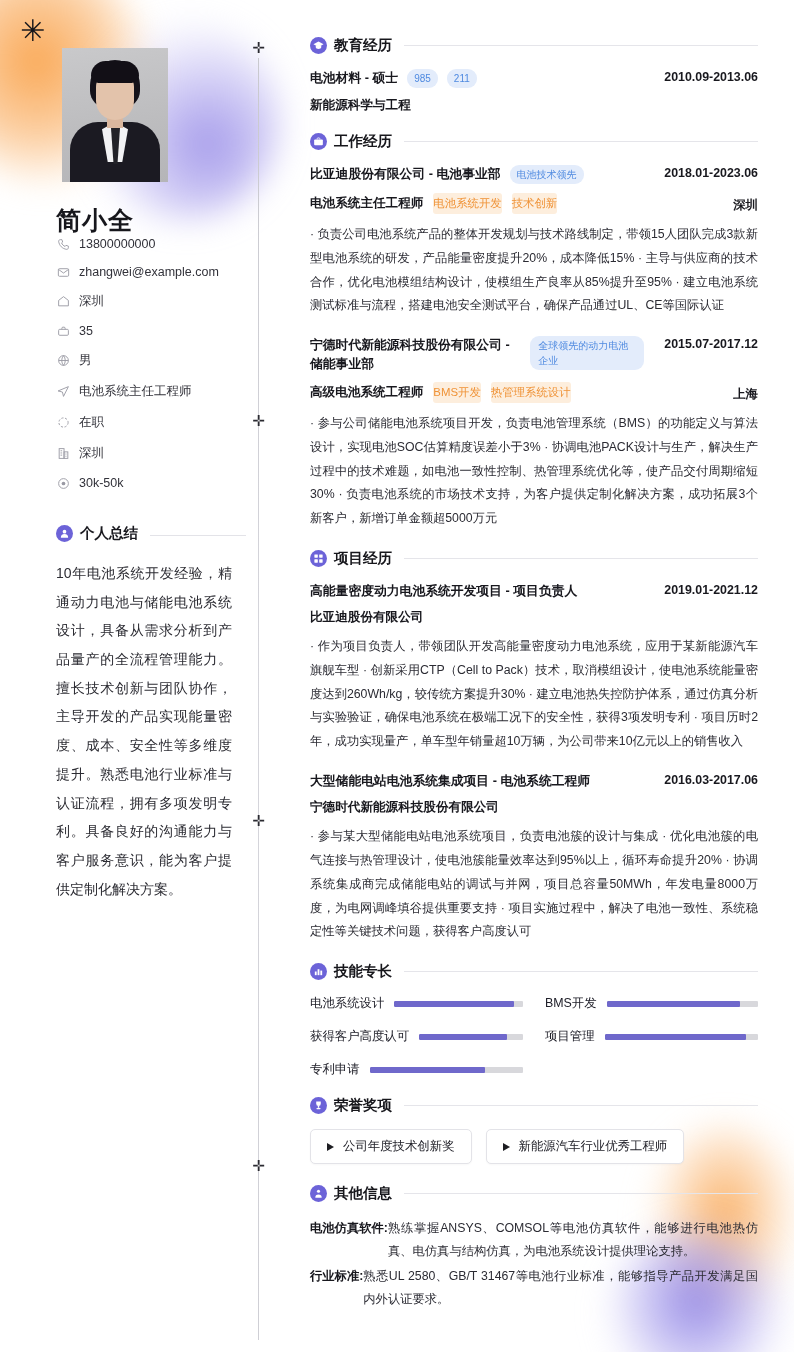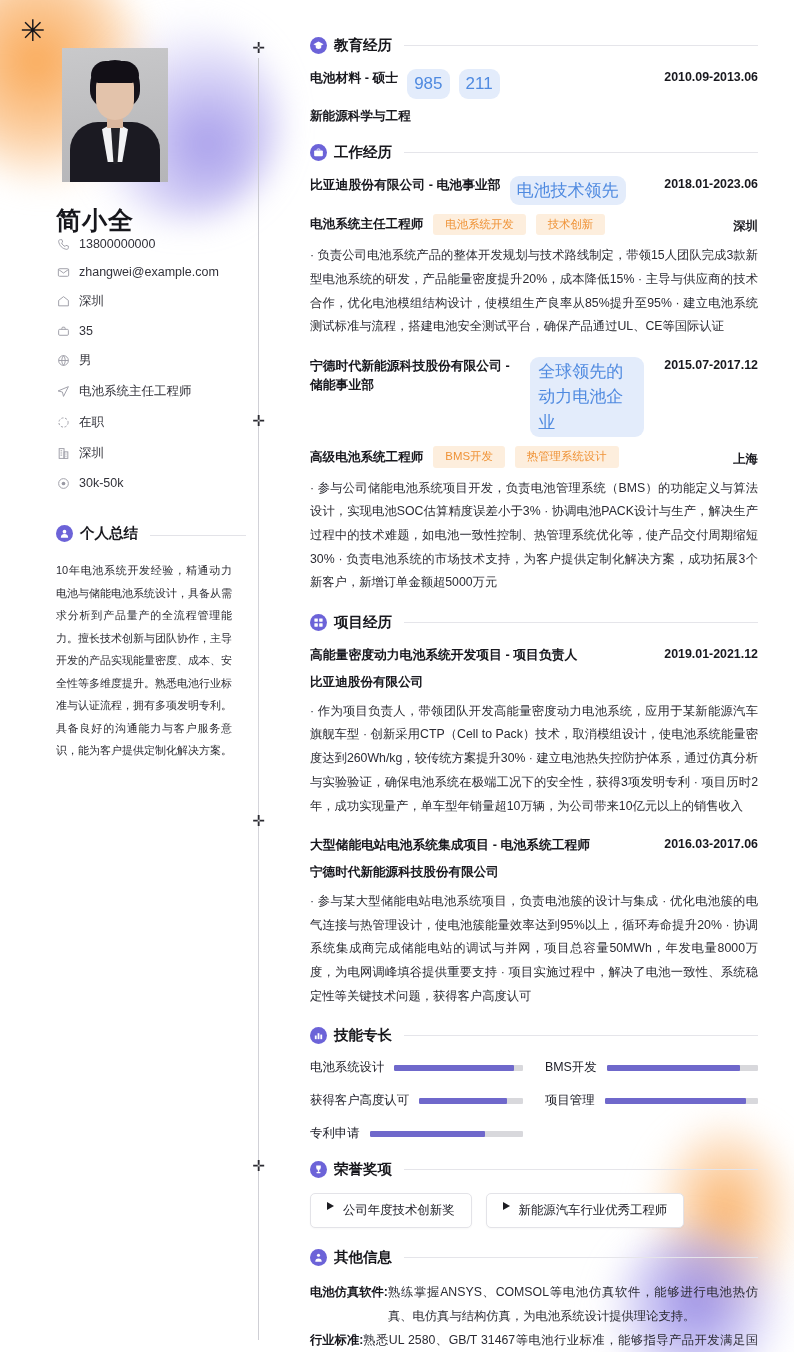--- a/index.html
+++ b/index.html
@@ -158,21 +158,21 @@
   .summary-block { margin-top: 34px; }
   .sum-head {
     display:flex; align-items:center; gap:7px;
     position: relative;
   }
   .sum-head .sec-badge { width:17px; height:17px; }
   .sum-title { font-size: 14.5px; font-weight: 700; color:#18181e; }
   .sum-rule { flex:1; height:1px; background:#e3e3e8; margin-left:5px; margin-top:3px;}
   .sum-body {
     margin-top: 16px;
-    font-size: 11px;
+    font-size: 14px;
     line-height: 2.05;
     color: #2c2c33;
     text-align: justify;
     width: 176px;
   }
 
   
   .right {
     position: absolute;
     left: 286px; top: 0;
@@ -222,34 +222,34 @@
     font-weight: 700;
     color: #18181e;
     white-space: nowrap;
     flex: 0 0 auto;
     padding-top: 1px;
   }
   .tag-blue {
     display: inline-block;
     background: #e3ecfb;
     color: #4f8ae0;
-    font-size: 17px;
+    font-size: 10px;
     line-height: 1.5;
     padding: 2px 7px;
     border-radius: 9px;
     white-space: nowrap;
   }
   .tag-blue.wrap { white-space: normal; max-width: 114px; padding-left: 8px; }
   .tag-orange {
     display: inline-block;
     background: #fdeedd;
     color: #ef9236;
     font-size: 11.4px;
     line-height: 1.5;
-    padding: 2px 12px;
+    padding: 2px 0;
     border-radius: 3px;
     white-space: nowrap;
   }
   .entry-row2 {
     display: flex;
     align-items: flex-end;
     justify-content: space-between;
     gap: 10px;
     margin-top: 9px;
   }
@@ -304,21 +304,21 @@
     position: absolute;
     left: 0; top: 0; bottom: 0;
     background: #6f68cb;
     border-radius: 1px;
   }
 
   
   .honor-row { display: flex; gap: 14px; margin-bottom: 20px; flex-wrap: wrap; }
   .honor-chip {
     display: flex;
-    align-items: flex-start;
+    align-items: center;
     gap: 9px;
     border: 1px solid #e3e3e8;
     border-radius: 5px;
     padding: 8px 16px;
     background: #fff;
     font-size: 12.4px;
     color: #22222a;
     box-shadow: 0 1px 2px rgba(0,0,0,0.03);
   }
   .tri { width: 0; height: 0; border-left: 7px solid #1d1d22; border-top: 4.5px solid transparent; border-bottom: 4.5px solid transparent; }

